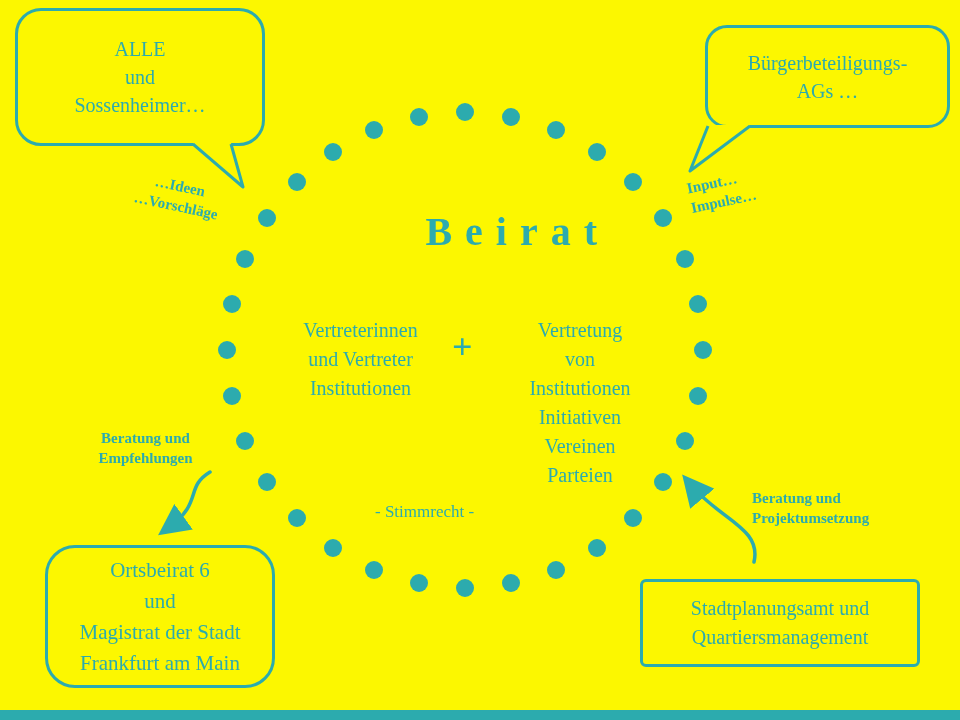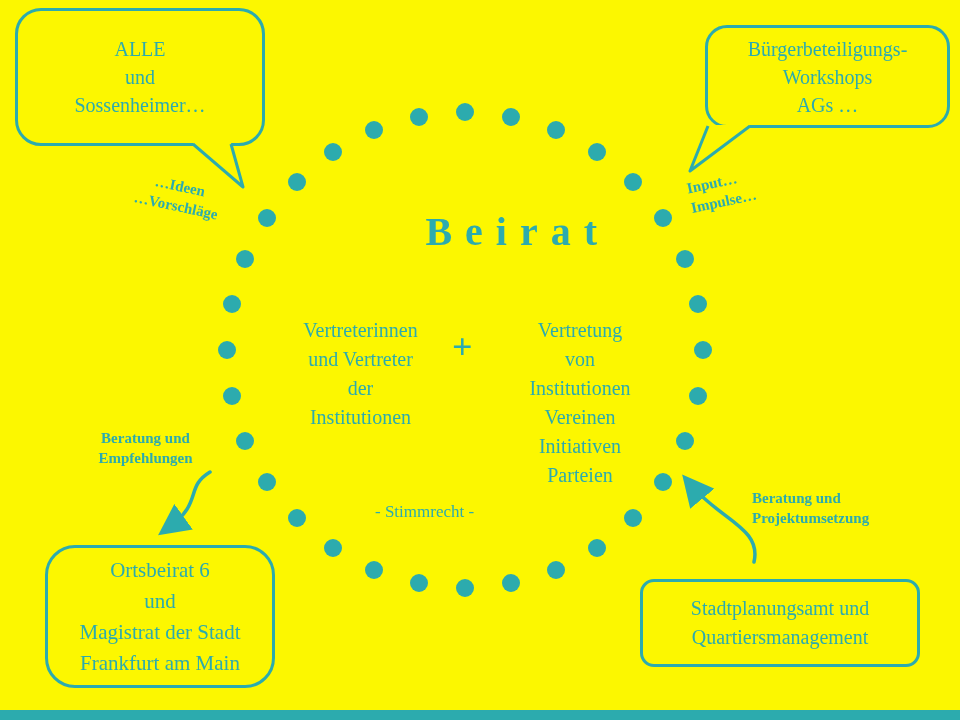--- a/index.html
+++ b/index.html
@@ -14,21 +14,21 @@
 
   .bubble, .box {
     position:absolute; box-sizing:border-box;
     border:3px solid var(--accent); background:var(--bg);
     display:flex; flex-direction:column; justify-content:center;
     text-align:center;
   }
   .bubble-tl { left:15px; top:8px;  width:250px; height:138px; border-radius:26px; }
   .bubble-tr { left:705px; top:25px; width:245px; height:103px; border-radius:22px; }
   .box-bl    { left:45px; top:545px; width:230px; height:143px; border-radius:30px; }
-  .box-br    { left:640px; top:579px; width:280px; height:88px; border-radius:14px; }
+  .box-br    { left:640px; top:579px; width:280px; height:88px; border-radius:6px; }
 
   .bubble .line { font-size:20px; line-height:28px; }
   .box-bl .line { font-size:21px; line-height:31px; }
   .box-br .line { font-size:20px; line-height:29px; }
 
   .tail { position:absolute; color:var(--accent); }
 
   .center-title {
     position:absolute; left:330px; top:208px; width:280px;
     text-align:right; font-size:40px; font-weight:bold;
@@ -95,21 +95,20 @@
     <div class="line">und</div>
     <div class="line">Sossenheimer…</div>
   </div>
   <svg class="tail" style="left:185px; top:143px;" width="64" height="50" viewBox="0 0 64 50">
     <path d="M8,0 L46,0 L58,44 Z" fill="var(--bg)" stroke="none"></path>
     <path d="M8,1 L58,44 L46,1" fill="none" stroke="currentColor" stroke-width="3" stroke-linejoin="round"></path>
   </svg>
 
   <div class="bubble bubble-tr">
     <div class="line">Bürgerbeteiligungs-</div>
-    <div class="line">Workshops</div>
     <div class="line">AGs …</div>
   </div>
   <svg class="tail" style="left:686px; top:125px;" width="70" height="52" viewBox="0 0 70 52">
     <path d="M22,0 L64,0 L4,46 Z" fill="var(--bg)" stroke="none"></path>
     <path d="M64,1 L4,46 L22,1" fill="none" stroke="currentColor" stroke-width="3" stroke-linejoin="round"></path>
   </svg>
 
   <div class="annotation ann-ideas">
     <div>…Ideen</div>
     <div>…Vorschläge</div>
@@ -117,32 +116,31 @@
   <div class="annotation ann-input">
     <div>Input…</div>
     <div>Impulse…</div>
   </div>
 
   <div class="center-title">Beirat</div>
 
   <div class="inner-group group-left">
     <div>Vertreterinnen</div>
     <div>und Vertreter</div>
-    <div>der</div>
     <div>Institutionen</div>
   </div>
 
   <div class="plus-sign">+</div>
 
   <div class="inner-group group-right">
     <div>Vertretung</div>
     <div>von</div>
     <div>Institutionen</div>
+    <div>Initiativen</div>
     <div>Vereinen</div>
-    <div>Initiativen</div>
     <div>Parteien</div>
   </div>
 
   <div class="voting-note">- Stimmrecht -</div>
 
   <div class="annotation ann-advice-left">
     <div>Beratung und</div>
     <div>Empfehlungen</div>
   </div>
   <svg class="arrow" style="left:146px; top:466px;" width="74" height="80" viewBox="0 0 74 80">

